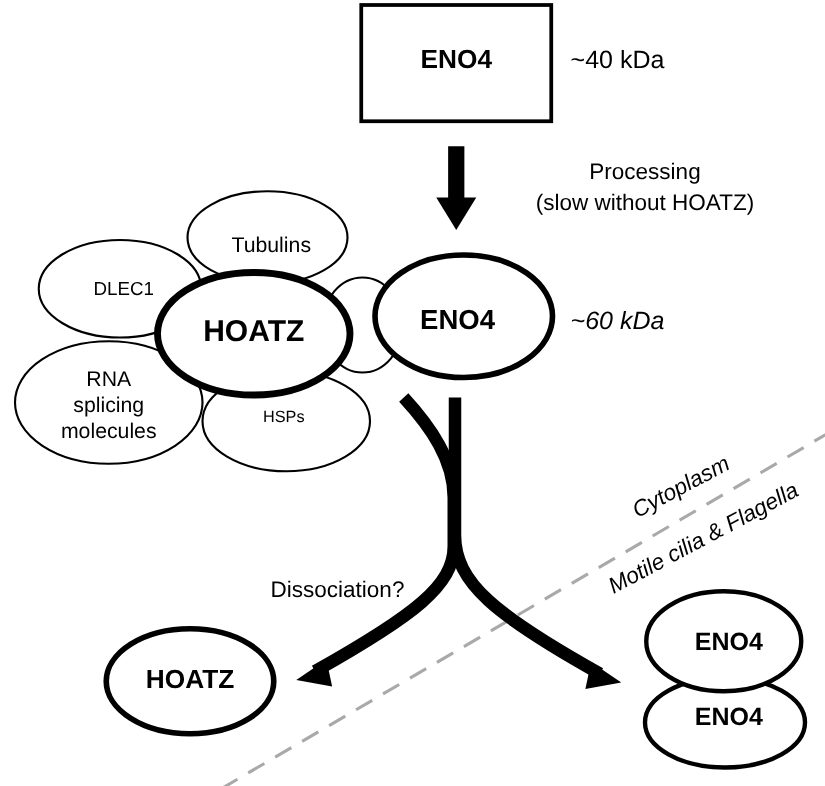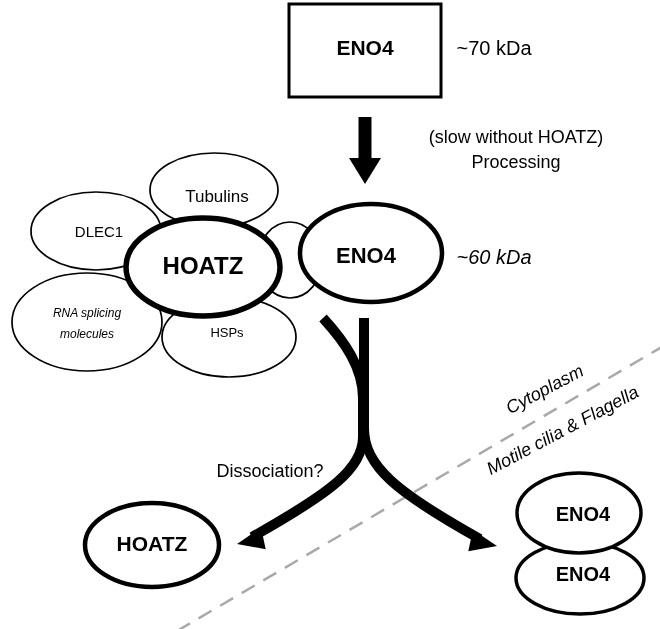--- a/index.html
+++ b/index.html
@@ -64,31 +64,31 @@
       <polygon points="0,0 -27,-11 -27,11" fill="#000000" transform="translate(497,546) rotate(12)"></polygon>
     </g>
 
     <ellipse cx="152" cy="545" rx="67" ry="42" fill="#ffffff" stroke="#000000" stroke-width="4.5"></ellipse>
 
     <ellipse cx="580" cy="578" rx="64" ry="36" fill="#ffffff" stroke="#000000" stroke-width="3.5"></ellipse>
     <ellipse cx="579" cy="513" rx="62" ry="40" fill="#ffffff" stroke="#000000" stroke-width="3.5"></ellipse>
   </svg>
 
   <div class="lbl bold" style="left:365px; top:48px; font-size:21px;">ENO4</div>
-  <div class="lbl" style="left:494px; top:48px; font-size:20px;">~70 kDa</div>
+  <div class="lbl" style="left:494px; top:48px; font-size:20px;">~40 kDa</div>
 
   <div class="lbl center" style="left:516px; top:150px; font-size:18px; line-height:25px;">
+    <div>Processing</div>
     <div>(slow without HOATZ)</div>
-    <div>Processing</div>
   </div>
 
   <div class="lbl" style="left:217px; top:197px; font-size:17px;text-align:center;">Tubulins</div>
   <div class="lbl" style="left:99px; top:232px; font-size:15px;">DLEC1</div>
   <div class="lbl bold" style="left:203px; top:266px; font-size:24px;">HOATZ</div>
-  <div class="lbl wrap center" style="left:87px; top:324px; font-size:12px; width:95px; line-height:21px;font-style:italic;">RNA splicing molecules</div>
+  <div class="lbl wrap center" style="left:87px; top:324px; font-size:17px; width:95px; line-height:21px;">RNA splicing molecules</div>
   <div class="lbl" style="left:227px; top:333px; font-size:13px;">HSPs</div>
 
   <div class="lbl bold" style="left:366px; top:256px; font-size:22px;">ENO4</div>
   <div class="lbl" style="left:494px; top:257px; font-size:20px;font-style:italic;">~60 kDa</div>
 
   <div class="lbl" style="left:270px; top:472px; font-size:18px;">Dissociation?</div>
 
   <div class="lbl it rot" style="left:545px; top:390px; font-size:18px;">Cytoplasm</div>
   <div class="lbl it rot" style="left:563px; top:431px; font-size:18px;">Motile cilia &amp; Flagella</div>
 

